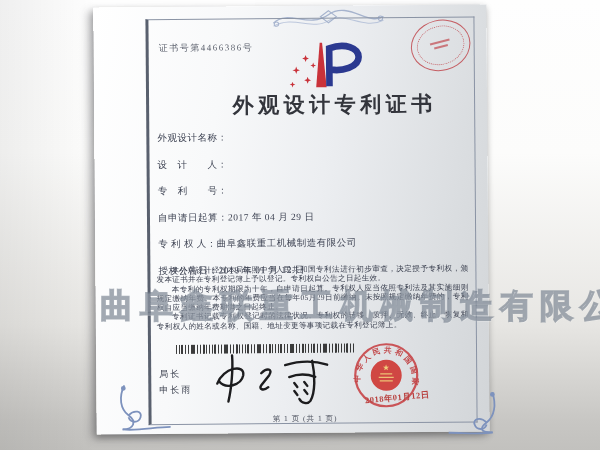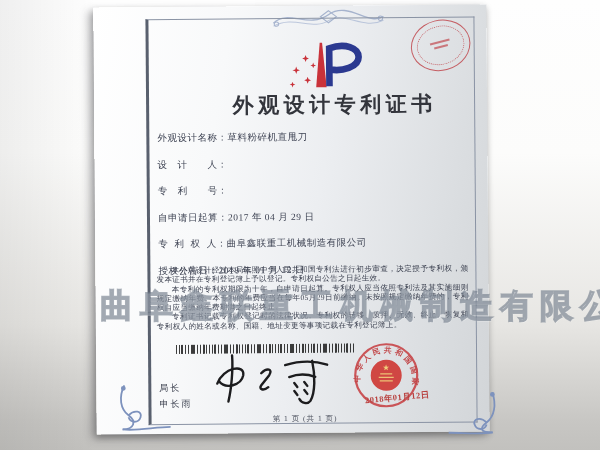--- a/index.html
+++ b/index.html
@@ -30,30 +30,30 @@
   }
   .small-seal{
     position:absolute;left:262px;top:2px;width:58px;height:49px;border-radius:50%;
     border:1.6px solid rgba(190,60,66,0.8);transform:rotate(-14deg);
   }
   .small-seal .ring{position:absolute;inset:5px;border-radius:50%;border:1.5px dotted rgba(190,60,66,0.75);}
   .small-seal .mark{position:absolute;left:19px;width:20px;height:2px;background:rgba(190,60,66,0.65);}
   .m1{top:20px;} .m2{top:25px;width:14px !important;left:22px !important;}
   .fields{position:absolute;left:8px;top:112px;width:310px;}
   .field-row{display:flex;margin-bottom:13.5px;font-size:9.5px;color:#3f4454;letter-spacing:.5px;white-space:nowrap;}
-  .field-label{white-space:pre;font-family:Liberation Mono, monospace;}
+  .field-label{white-space:pre;}
   .paras{position:absolute;left:6px;top:246px;width:312px;}
   .paras p{margin:0;text-indent:2em;font-size:7.6px;line-height:9.3px;color:#3c4150;text-align:justify;letter-spacing:.3px;}
   .barcode{
     position:absolute;left:25px;top:325px;width:178px;height:9px;opacity:.85;
     background:
       repeating-linear-gradient(90deg,#1c1c1c 0 1px,transparent 1px 3px),
       repeating-linear-gradient(90deg,transparent 0 5px,#1c1c1c 5px 7px,transparent 7px 11px);
   }
-  .director{position:absolute;left:8px;top:360px;font-size:9px;color:#3d4250;line-height:16px;letter-spacing:2px;}
+  .director{position:absolute;left:8px;top:346px;font-size:9px;color:#3d4250;line-height:16px;letter-spacing:2px;}
   .signature{position:absolute;left:58px;top:330px;width:135px;height:70px;}
   .big-seal{position:absolute;left:202px;top:324px;width:66px;height:66px;opacity:.92;}
   .seal-date{
     position:absolute;left:198px;top:374px;width:96px;text-align:center;
     font-size:8.5px;font-weight:700;color:#b8403e;letter-spacing:.5px;transform:rotate(-5deg);z-index:11;
   }
   .page-footer{position:absolute;left:0;top:395px;width:100%;text-align:center;padding-right:18px;box-sizing:border-box;font-size:7.5px;color:#4a4f5c;letter-spacing:1px;}
   .flourish{position:absolute;}
   .fl-bl{left:18px;top:376px;width:60px;height:50px;}
   .fl-br{left:350px;top:386px;width:52px;height:46px;}
@@ -74,20 +74,21 @@
     <svg class="lace" viewBox="0 0 120 26">
       <path d="M5,16 C20,2 40,22 60,8 C80,-6 100,20 115,10" fill="none" stroke="#8fa0c2" stroke-width="1.4"></path>
       <path d="M5,19 C25,8 45,24 60,14 C75,4 95,24 115,14" fill="none" stroke="#aab8d4" stroke-width="1"></path>
       <circle cx="8" cy="17" r="2.2" fill="none" stroke="#8fa0c2" stroke-width="1"></circle>
       <circle cx="112" cy="12" r="2.2" fill="none" stroke="#8fa0c2" stroke-width="1"></circle>
       <path d="M52,10 L60,4 L68,10 L60,16 Z" fill="none" stroke="#8fa0c2" stroke-width="1.1"></path>
     </svg>
 
     <div class="frame">
 
+      <div class="cert-no">证书号第4466386号</div>
 
       <svg class="logo" viewBox="0 0 95 55">
         <path d="M37,1 L39.5,1 L44,48 L33,48 Z" fill="#c9323a"></path>
         <path d="M47,47 L47,7 C64,1 78,7 78,16.5 C78,27.5 60,31.5 48.5,29.5" fill="none" stroke="#2b3990" stroke-width="7"></path>
         <g fill="#c9323a">
           <path d="M12,26 l1,3 3,1 -3,1 -1,3 -1,-3 -3,-1 3,-1 Z"></path>
           <path d="M22,14 l1,2.6 2.6,1 -2.6,1 -1,2.6 -1,-2.6 -2.6,-1 2.6,-1 Z"></path>
           <path d="M24,37 l1,2.6 2.6,1 -2.6,1 -1,2.6 -1,-2.6 -2.6,-1 2.6,-1 Z"></path>
           <path d="M8,42 l0.8,2.2 2.2,0.8 -2.2,0.8 -0.8,2.2 -0.8,-2.2 -2.2,-0.8 2.2,-0.8 Z"></path>
           <path d="M30,22 l0.8,2.2 2.2,0.8 -2.2,0.8 -0.8,2.2 -0.8,-2.2 -2.2,-0.8 2.2,-0.8 Z"></path>
@@ -98,21 +99,20 @@
 
       <div class="small-seal">
         <div class="ring"></div>
         <div class="mark m1"></div>
         <div class="mark m2"></div>
       </div>
 
       <div class="fields">
         <div class="field-row">
           <span class="field-label">外观设计名称：</span>
-          <span class="field-value">草料粉碎机直甩刀</span>
         </div>
         <div class="field-row">
           <span class="field-label">设　计　　人：</span>
         </div>
         <div class="field-row">
           <span class="field-label">专　利　　号：</span>
         </div>
         <div class="field-row">
           <span class="field-label">自申请日起算：</span>
           <span class="field-value">2017 年 04 月 29 日</span>

